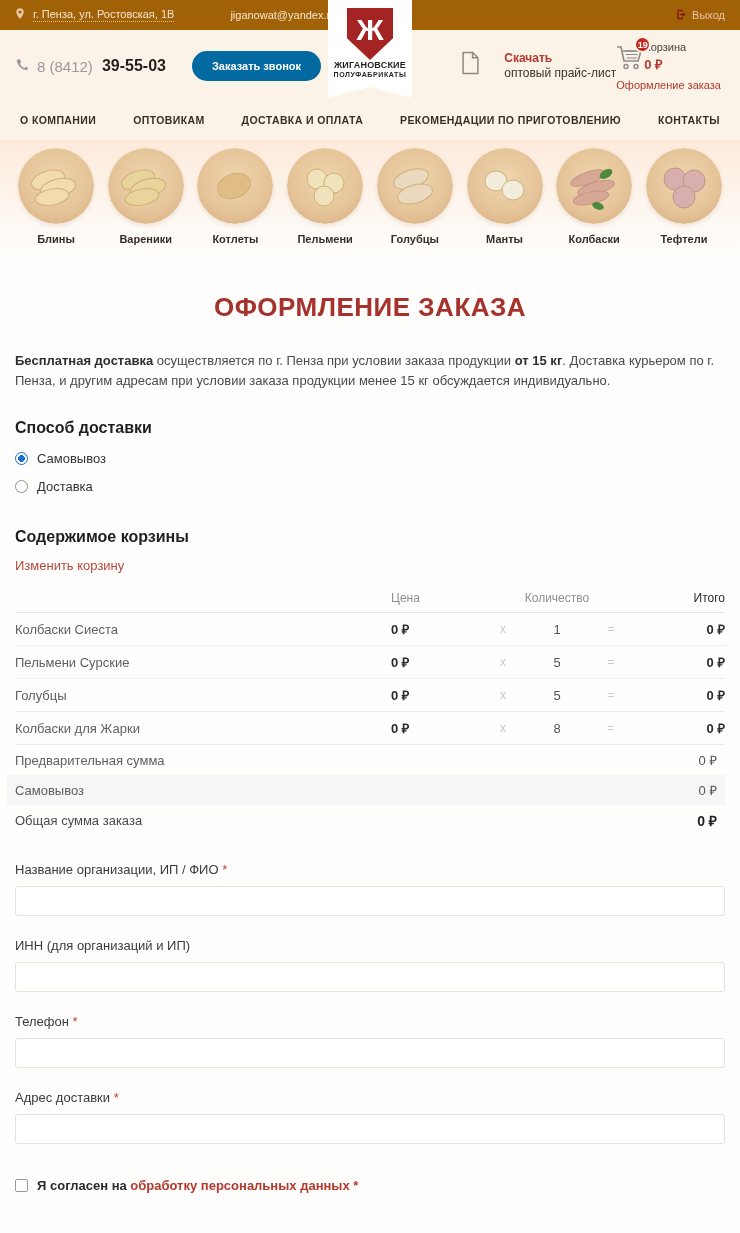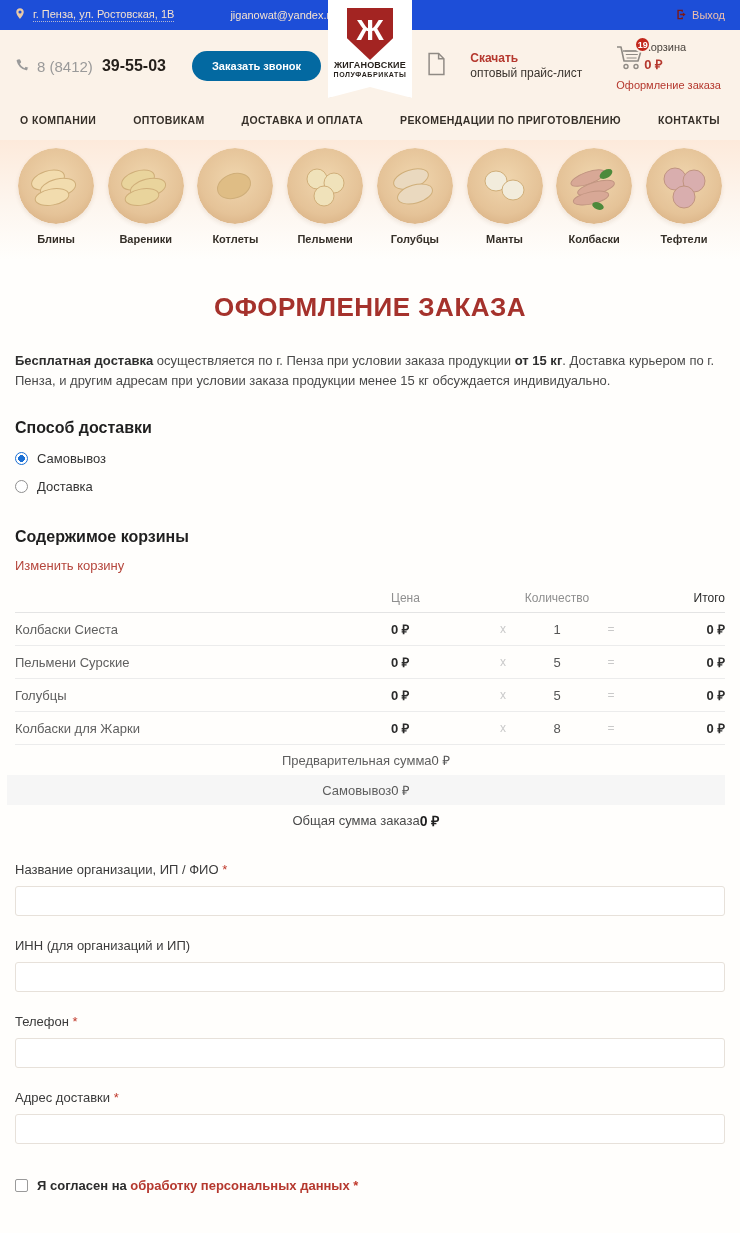--- a/index.html
+++ b/index.html
@@ -8,21 +8,21 @@
     font-family:"Liberation Sans", sans-serif;
     background:#fbf4ec;
     color:#2b2b2b;
     width:740px; min-height:1233px;
     position:relative;
   }
   .hidden-defs { position:absolute; width:0; height:0; overflow:hidden; }
 
   
   .topbar {
-    background:#1d4ed8; height:30px;
+    background:#a16207; height:30px;
     display:flex; align-items:center;
     padding:0 15px; font-size:11px;
     position:relative; z-index:2;
   }
   .topbar-left { display:flex; align-items:center; gap:8px; }
   .topbar-address {
     color:#f6e3cf; border-bottom:1px dotted rgba(246,227,207,.7);
     cursor:pointer; padding-bottom:1px;
   }
   .topbar-email { color:#f6e3cf; margin-left:48px; cursor:pointer; }
@@ -54,21 +54,21 @@
     border-top:2px solid #e8b24a00;
   }
   .phone-block { display:flex; align-items:center; gap:7px; }
   .phone-prefix { color:#9a9a9a; font-size:15px; }
   .phone-number { color:#241f1a; font-size:16px; font-weight:bold; margin-left:2px; }
   .call-btn {
     margin-left:26px; background:#0369a1; color:#fff; border:none;
     font-family:inherit; font-size:11px; font-weight:bold;
     padding:9px 20px; border-radius:18px; cursor:pointer;
   }
-  .download-block { margin-left:auto; display:flex; align-items:center; gap:24px; margin-right:34px; }
+  .download-block { margin-left:auto; display:flex; align-items:flex-start; gap:24px; }
   .download-texts { font-size:12px; line-height:1.25; }
   .download-label { color:#b5382e; font-weight:bold; cursor:pointer; }
   .download-sub { color:#3a342e; }
   .cart-block { display:flex; flex-direction:column; margin-right:4px; }
   .cart-top { display:flex; align-items:flex-start; }
   .cart-icon-wrap { position:relative; padding-top:4px; }
   .cart-badge {
     position:absolute; top:-5px; right:-7px;
     background:#c2271c; color:#fff; font-size:9px; font-weight:bold;
     width:17px; height:17px; border-radius:50%;
@@ -137,21 +137,21 @@
     border-bottom:1px solid #ececec; font-size:13px;
   }
   .t-head { color:#8f8f8f; font-size:12px; border-bottom:1px solid #e4e4e4; }
   .t-head .c-qty-head { grid-column:3/6; text-align:center; }
   .c-name { color:#5f5f5f; }
   .c-price { font-weight:bold; color:#2b2b2b; }
   .c-x, .c-eq { color:#c9c9c9; text-align:center; font-size:12px; }
   .c-qty { text-align:center; color:#555; }
   .c-total { text-align:right; font-weight:bold; color:#2b2b2b; }
   .s-row {
-    display:flex; justify-content:center; align-items:center;
+    display:flex; justify-content:space-between; align-items:center;
     min-height:30px; padding:6px 8px 6px 0; font-size:13px; color:#5f5f5f;
   }
   .s-row .s-val { color:#555; }
   .s-row.s-alt { background:#f6f6f6; padding-left:8px; margin-left:-8px; }
   .s-row.s-grand { font-size:13px; color:#4a4a4a; }
   .s-row.s-grand .s-val { font-weight:bold; font-size:14px; color:#1f1f1f; }
 
   
   .form { margin-top:26px; }
   .field { margin-bottom:22px; }

